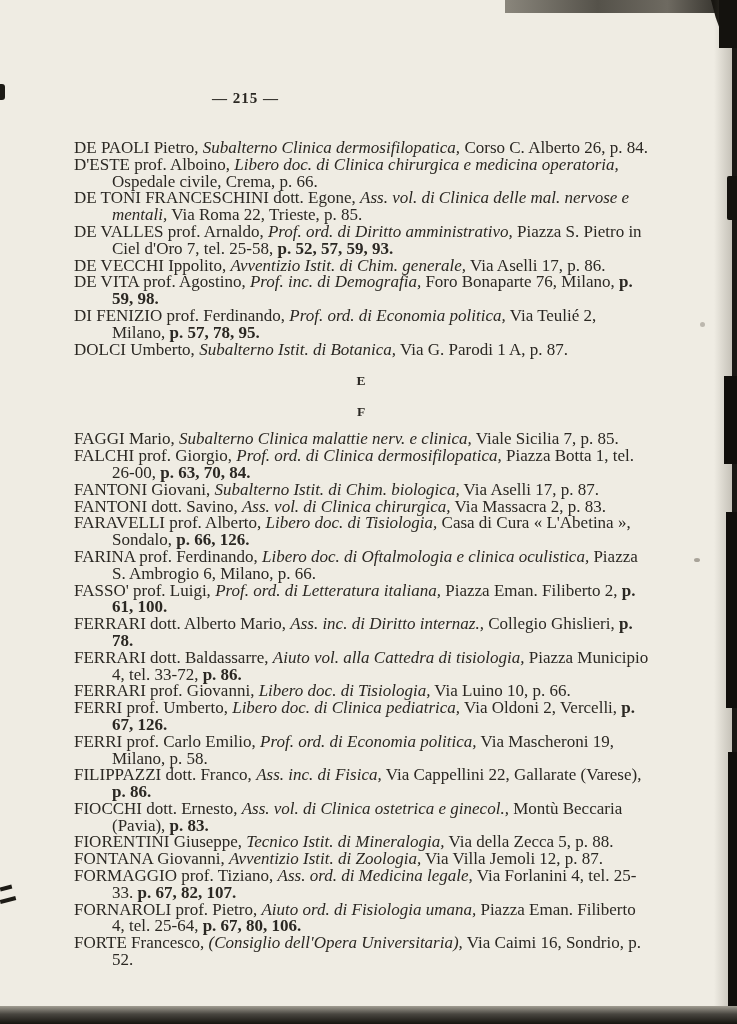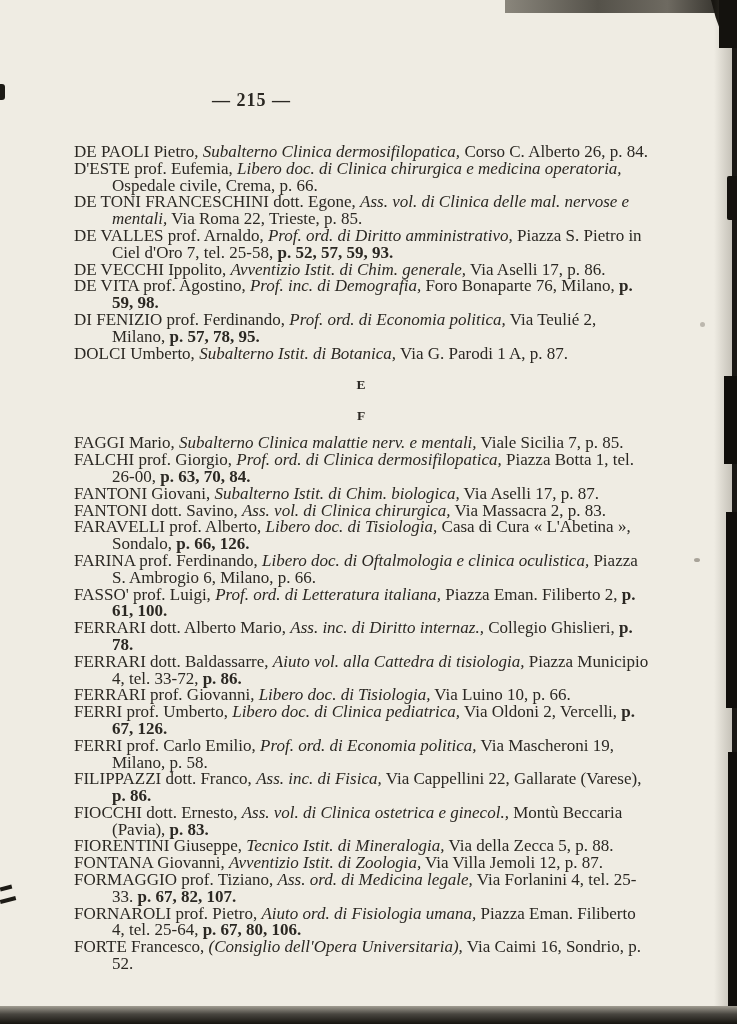--- a/index.html
+++ b/index.html
@@ -14,21 +14,21 @@
     overflow:hidden;
     font-family:"Liberation Serif","DejaVu Serif",serif;
     color:var(--ink);
   }
   .content{
     position:absolute;
     top:90px;left:74px;
     width:575px;
   }
   .page-number{
-    font-size:18px;
+    font-size:15px;
     letter-spacing:1px;
     padding-left:138px;
     margin-bottom:33px;
     font-weight:600;
   }
   .entry{
     margin:0;
     font-size:17px;
     line-height:16.8px;
     text-indent:-38px;
@@ -68,30 +68,30 @@
 </style>
 </head>
 <body>
 
 <div class="scan">
 
   <div class="content">
     <div class="page-number">— 215 —</div>
     <div class="directory">
         <p class="entry"><span>DE PAOLI Pietro, </span><span class="it">Subalterno Clinica dermosifilopatica,</span><span> Corso C. Alberto 26, p. 84.</span></p>
-        <p class="entry"><span>D'ESTE prof. Eufemia, </span><span class="it">Libero doc. di Clinica chirurgica e medicina operatoria,</span><span> Ospedale civile, Crema, p. 66.</span></p>
+        <p class="entry"><span>D'ESTE prof. Alboino, </span><span class="it">Libero doc. di Clinica chirurgica e medicina operatoria,</span><span> Ospedale civile, Crema, p. 66.</span></p>
         <p class="entry"><span>DE TONI FRANCESCHINI dott. Egone, </span><span class="it">Ass. vol. di Clinica delle mal. nervose e mentali,</span><span> Via Roma 22, Trieste, p. 85.</span></p>
         <p class="entry"><span>DE VALLES prof. Arnaldo, </span><span class="it">Prof. ord. di Diritto amministrativo,</span><span> Piazza S. Pietro in Ciel d'Oro 7, tel. 25-58, </span><span class="b">p. 52, 57, 59, 93.</span></p>
         <p class="entry"><span>DE VECCHI Ippolito, </span><span class="it">Avventizio Istit. di Chim. generale,</span><span> Via Aselli 17, p. 86.</span></p>
         <p class="entry"><span>DE VITA prof. Agostino, </span><span class="it">Prof. inc. di Demografia,</span><span> Foro Bonaparte 76, Milano, </span><span class="b">p. 59, 98.</span></p>
         <p class="entry"><span>DI FENIZIO prof. Ferdinando, </span><span class="it">Prof. ord. di Economia politica,</span><span> Via Teulié 2, Milano, </span><span class="b">p. 57, 78, 95.</span></p>
         <p class="entry"><span>DOLCI Umberto, </span><span class="it">Subalterno Istit. di Botanica,</span><span> Via G. Parodi 1 A, p. 87.</span></p>
         <div class="section-letter">E</div>
         <div class="section-letter">F</div>
-        <p class="entry"><span>FAGGI Mario, </span><span class="it">Subalterno Clinica malattie nerv. e mentali,</span><span> Viale Sicilia 7, p. 85.</span></p>
+        <p class="entry"><span>FAGGI Mario, </span><span class="it">Subalterno Clinica malattie nerv. e clinica,</span><span> Viale Sicilia 7, p. 85.</span></p>
         <p class="entry"><span>FALCHI prof. Giorgio, </span><span class="it">Prof. ord. di Clinica dermosifilopatica,</span><span> Piazza Botta 1, tel. 26-00, </span><span class="b">p. 63, 70, 84.</span></p>
         <p class="entry"><span>FANTONI Giovani, </span><span class="it">Subalterno Istit. di Chim. biologica,</span><span> Via Aselli 17, p. 87.</span></p>
         <p class="entry"><span>FANTONI dott. Savino, </span><span class="it">Ass. vol. di Clinica chirurgica,</span><span> Via Massacra 2, p. 83.</span></p>
         <p class="entry"><span>FARAVELLI prof. Alberto, </span><span class="it">Libero doc. di Tisiologia,</span><span> Casa di Cura « L'Abetina », Sondalo, </span><span class="b">p. 66, 126.</span></p>
         <p class="entry"><span>FARINA prof. Ferdinando, </span><span class="it">Libero doc. di Oftalmologia e clinica oculistica,</span><span> Piazza S. Ambrogio 6, Milano, p. 66.</span></p>
         <p class="entry"><span>FASSO' prof. Luigi, </span><span class="it">Prof. ord. di Letteratura italiana,</span><span> Piazza Eman. Filiberto 2, </span><span class="b">p. 61, 100.</span></p>
         <p class="entry"><span>FERRARI dott. Alberto Mario, </span><span class="it">Ass. inc. di Diritto internaz.,</span><span> Collegio Ghislieri, </span><span class="b">p. 78.</span></p>
         <p class="entry"><span>FERRARI dott. Baldassarre, </span><span class="it">Aiuto vol. alla Cattedra di tisiologia,</span><span> Piazza Municipio 4, tel. 33-72, </span><span class="b">p. 86.</span></p>
         <p class="entry"><span>FERRARI prof. Giovanni, </span><span class="it">Libero doc. di Tisiologia,</span><span> Via Luino 10, p. 66.</span></p>
         <p class="entry"><span>FERRI prof. Umberto, </span><span class="it">Libero doc. di Clinica pediatrica,</span><span> Via Oldoni 2, Vercelli, </span><span class="b">p. 67, 126.</span></p>

